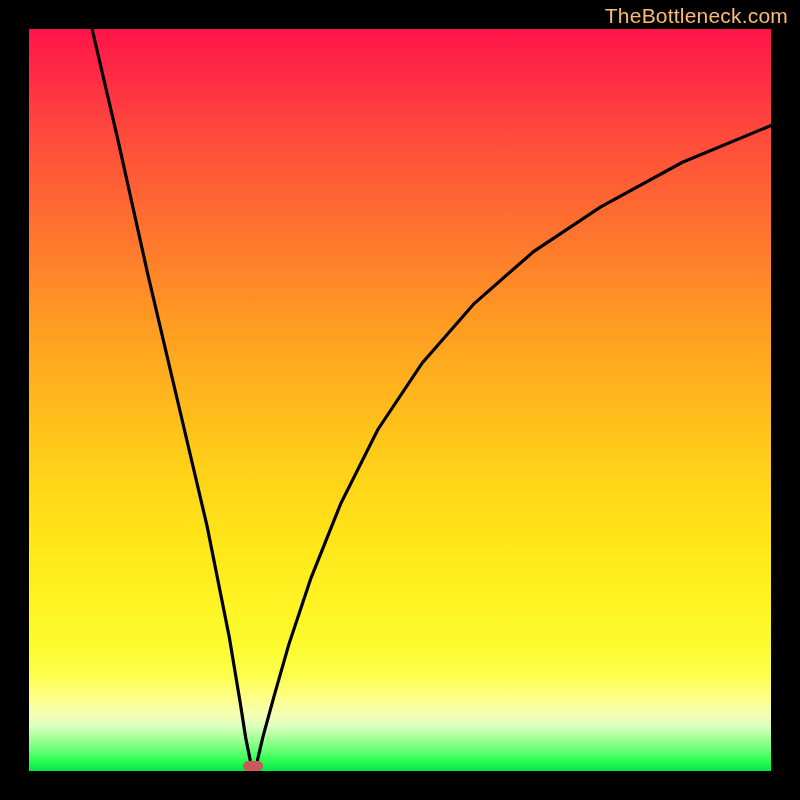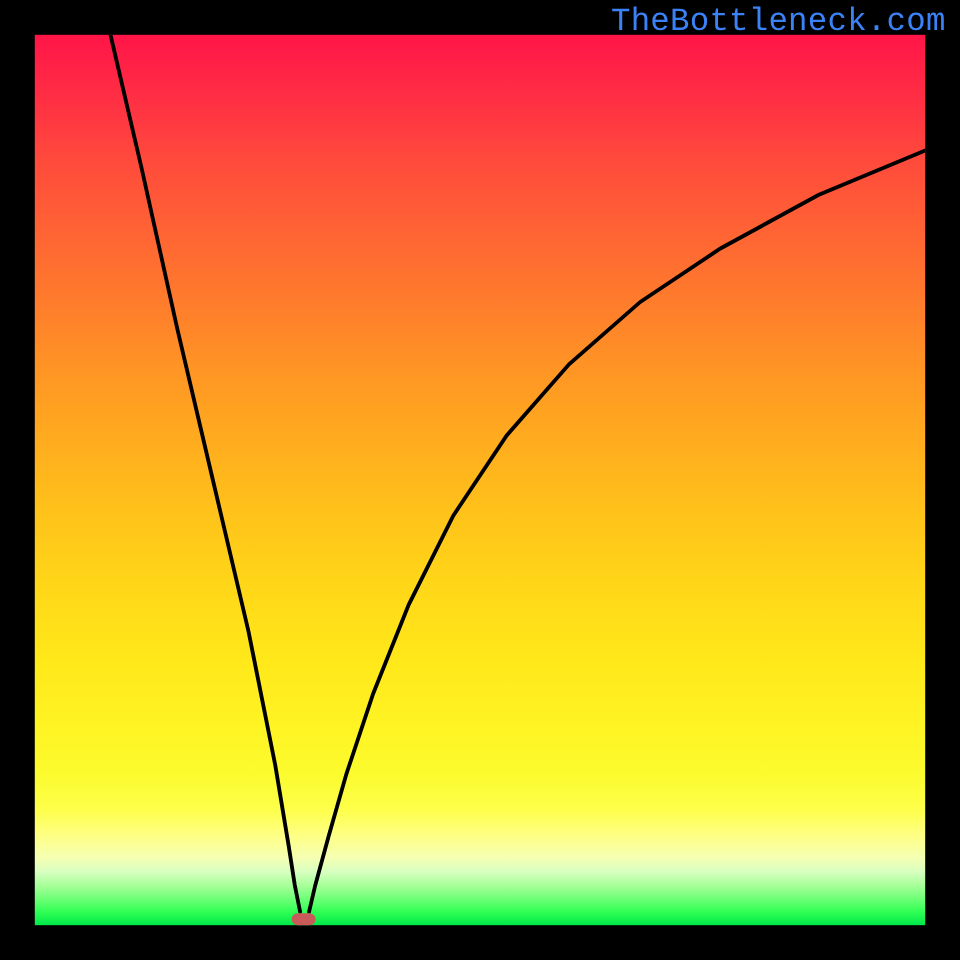--- a/index.html
+++ b/index.html
@@ -57,26 +57,25 @@
   }
   .marker {
     position: absolute;
     background: #c95a5a;
     border-radius: 6px;
   }
   .watermark {
     position: absolute;
     top: 4px;
     right: 12px;
-    color: #3b82f6;
-    font-size: 27px;
+    color: #fdba74;
+    font-size: 21px;
     letter-spacing: 0.2px;
     font-weight: 400;
     pointer-events: none;
-    font-family: Liberation Mono, monospace;
   }
 </style>
 </head>
 <body>
 
 <div class="frame">
   <div class="plot"></div>
 
   <svg class="curve-svg" viewBox="0 0 742 742" preserveAspectRatio="none">
     <path id="left-path" fill="none" stroke="#000" stroke-width="3.2" stroke-linecap="round" d="M63.07 0.00 L89.04 111.30 L118.72 244.86 L148.40 371.00 L178.08 497.14 L200.34 608.44 L211.47 675.22 L216.66 708.61 L221.12 730.87"></path>

